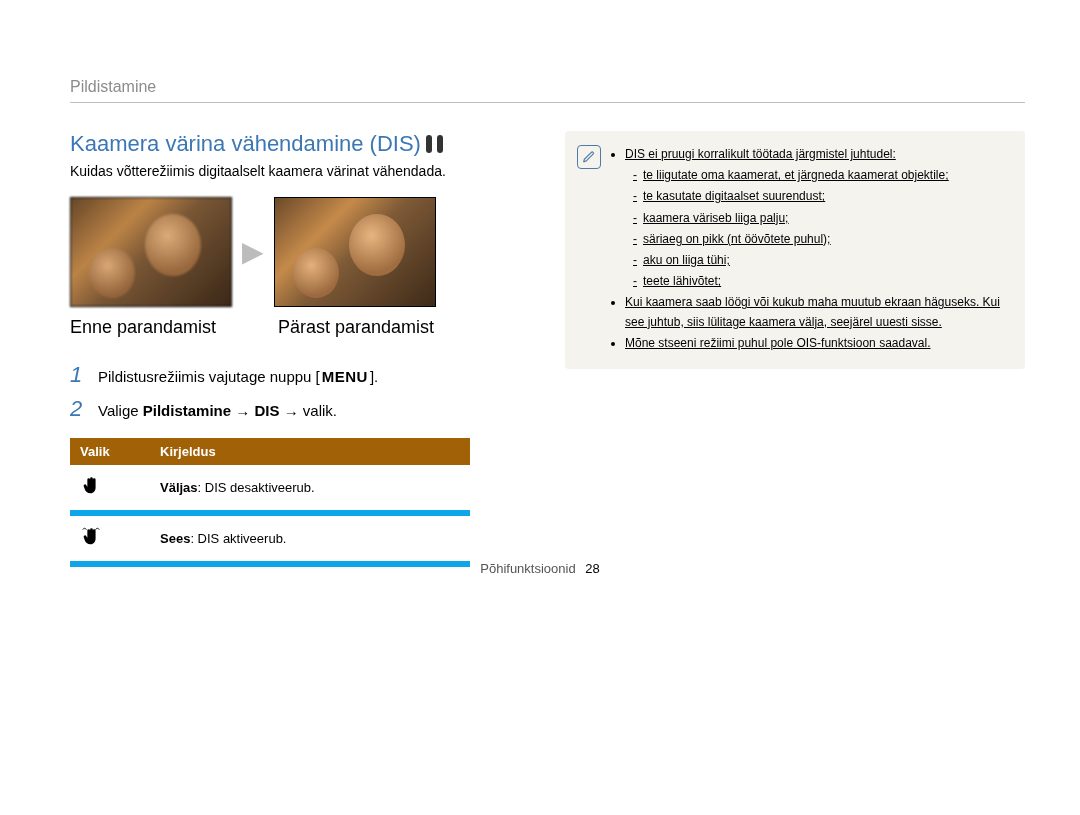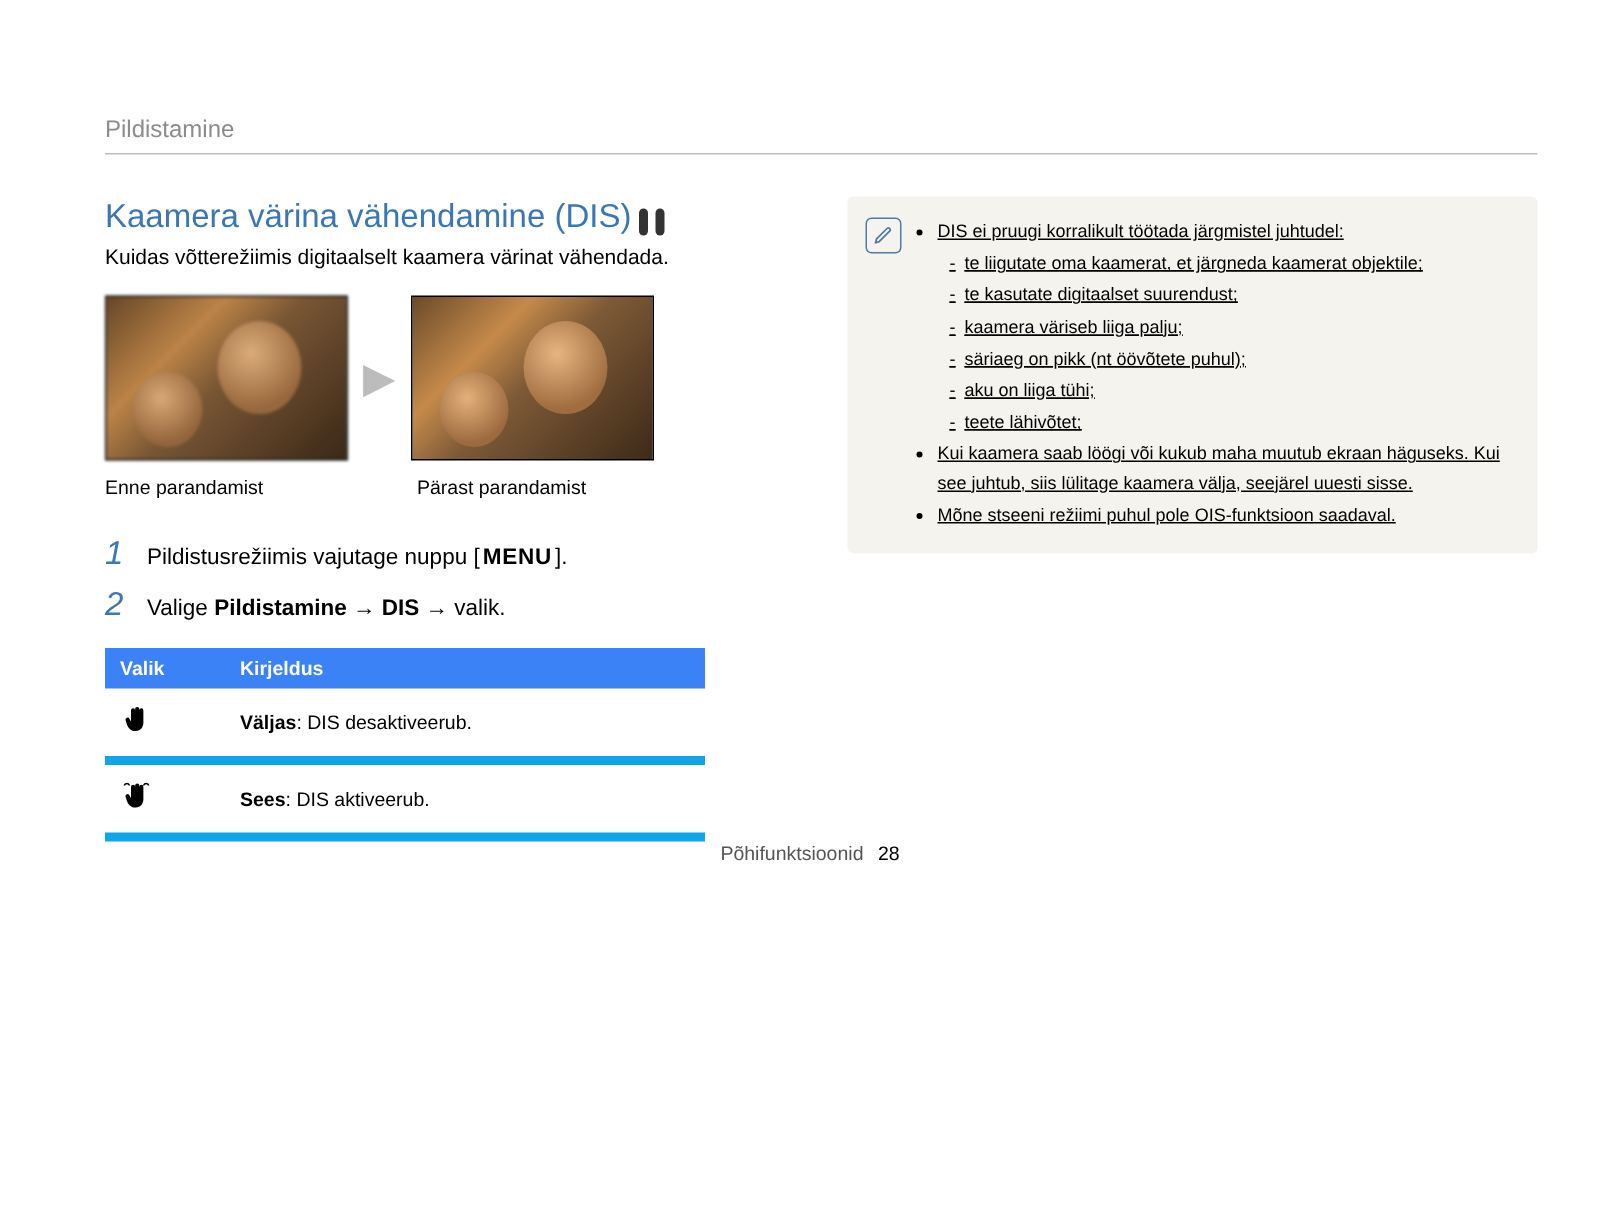--- a/index.html
+++ b/index.html
@@ -30,21 +30,21 @@
     gap: 40px;
   }
   .col-left {
     flex: 0 0 455px;
   }
   .col-right {
     flex: 1;
   }
   .section-title {
     display: flex;
-    align-items: flex-end;
+    align-items: center;
     gap: 5px;
     margin-bottom: 6px;
   }
   .section-title h2 {
     font-size: 22px;
     font-weight: 400;
     color: #3b77b5;
     margin: 0;
   }
   .mode-badge {
@@ -98,21 +98,21 @@
     color: #bcbcbc;
     font-size: 28px;
     line-height: 1;
   }
   .captions-row {
     display: flex;
     gap: 10px;
     margin-bottom: 24px;
   }
   .captions-row span {
-    font-size: 13px;
+    font-size: 18px;
     width: 160px;
   }
   .captions-row .spacer { width: 28px; }
 
   .steps {
     list-style: none;
     padding: 0;
     margin: 0 0 16px 0;
     counter-reset: step;
   }
@@ -138,21 +138,21 @@
     padding: 0 2px;
   }
   .bracket { font-weight: normal; }
 
   table.options {
     border-collapse: collapse;
     width: 400px;
     font-size: 13px;
   }
   table.options th {
-    background: #3b82f6;
+    background: #a16207;
     color: #fff;
     text-align: left;
     font-weight: bold;
     padding: 6px 10px;
     font-size: 13px;
   }
   table.options td {
     padding: 10px 10px;
     vertical-align: middle;
     border-bottom: 6px solid #0ea5e9;

